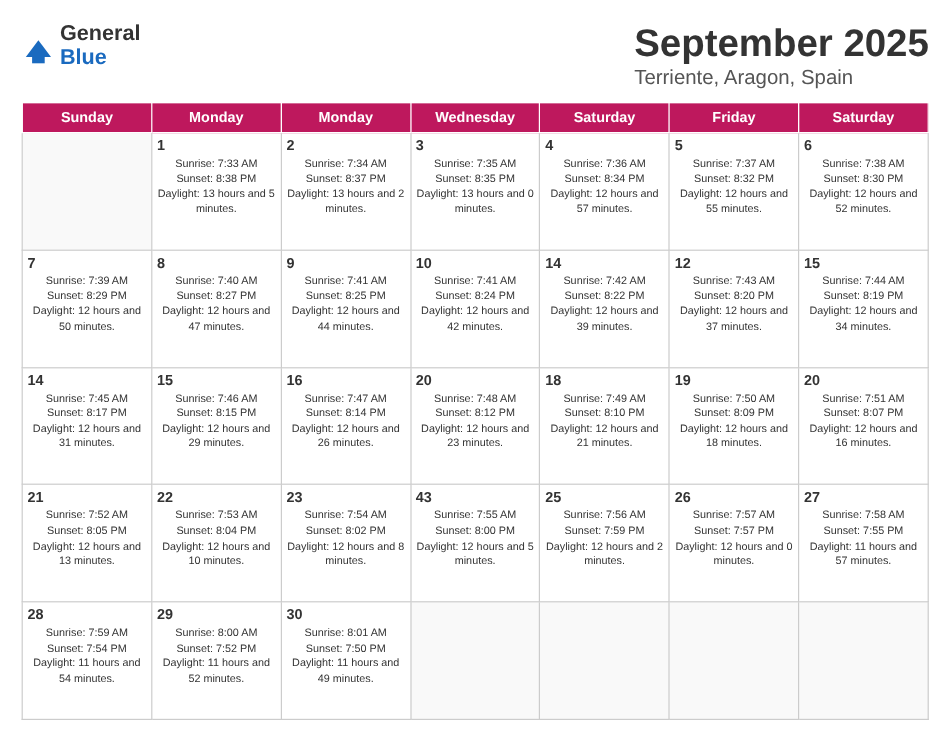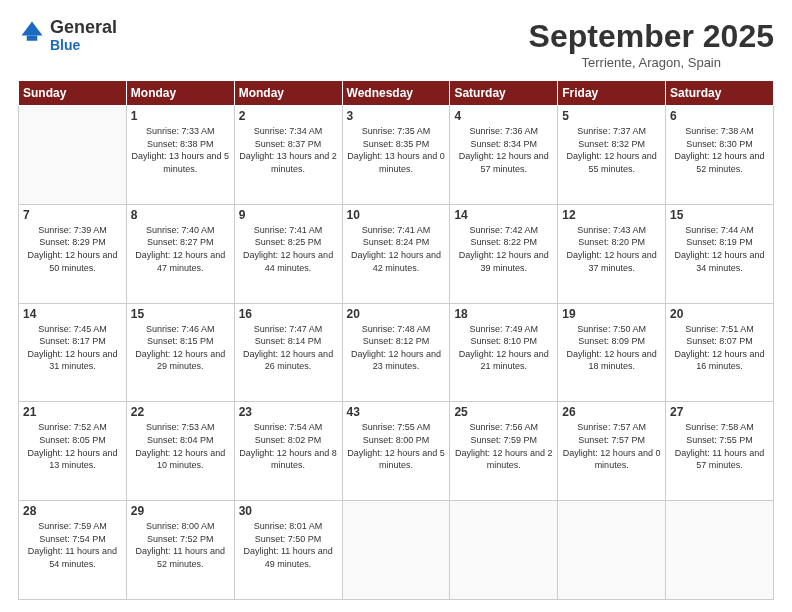--- a/index.html
+++ b/index.html
@@ -18,66 +18,66 @@
       flex-direction: column;
     }
     .header {
       display: flex;
       justify-content: space-between;
       align-items: flex-start;
       margin-bottom: 10px;
     }
     .logo {
       display: flex;
-      align-items: flex-start;
+      align-items: flex-end;
     }
     .logo-text {
       display: flex;
       flex-direction: column;
       line-height: 1.1;
     }
     .logo-general {
       font-size: 18px;
       font-weight: bold;
       color: #333;
     }
     .logo-blue {
-      font-size: 14px;
+      font-size: 18px;
       font-weight: bold;
       color: #1a6abf;
     }
     .logo-icon {
       width: 28px;
       height: 28px;
       margin-right: 4px;
     }
     .title-block {
-      text-align: center;
+      text-align: left;
     }
     .month-title {
       font-size: 32px;
       font-weight: bold;
       color: #333;
     }
     .subtitle {
-      font-size: 13px;
+      font-size: 17px;
       color: #555;
     }
     .calendar {
       width: 100%;
       border-collapse: collapse;
       flex: 1;
     }
     .calendar thead tr th {
-      background-color: #7f1d1d;
+      background-color: #be185d;
       color: #fff;
       font-size: 12px;
       font-weight: bold;
       padding: 5px 4px;
-      text-align: left;
+      text-align: center;
       border: 1px solid #fff;
     }
     .calendar tbody tr td {
       border: 1px solid #ccc;
       vertical-align: top;
       padding: 3px 4px;
       font-size: 9.5px;
       color: #333;
       width: calc(100% / 7);
       height: 88px;

